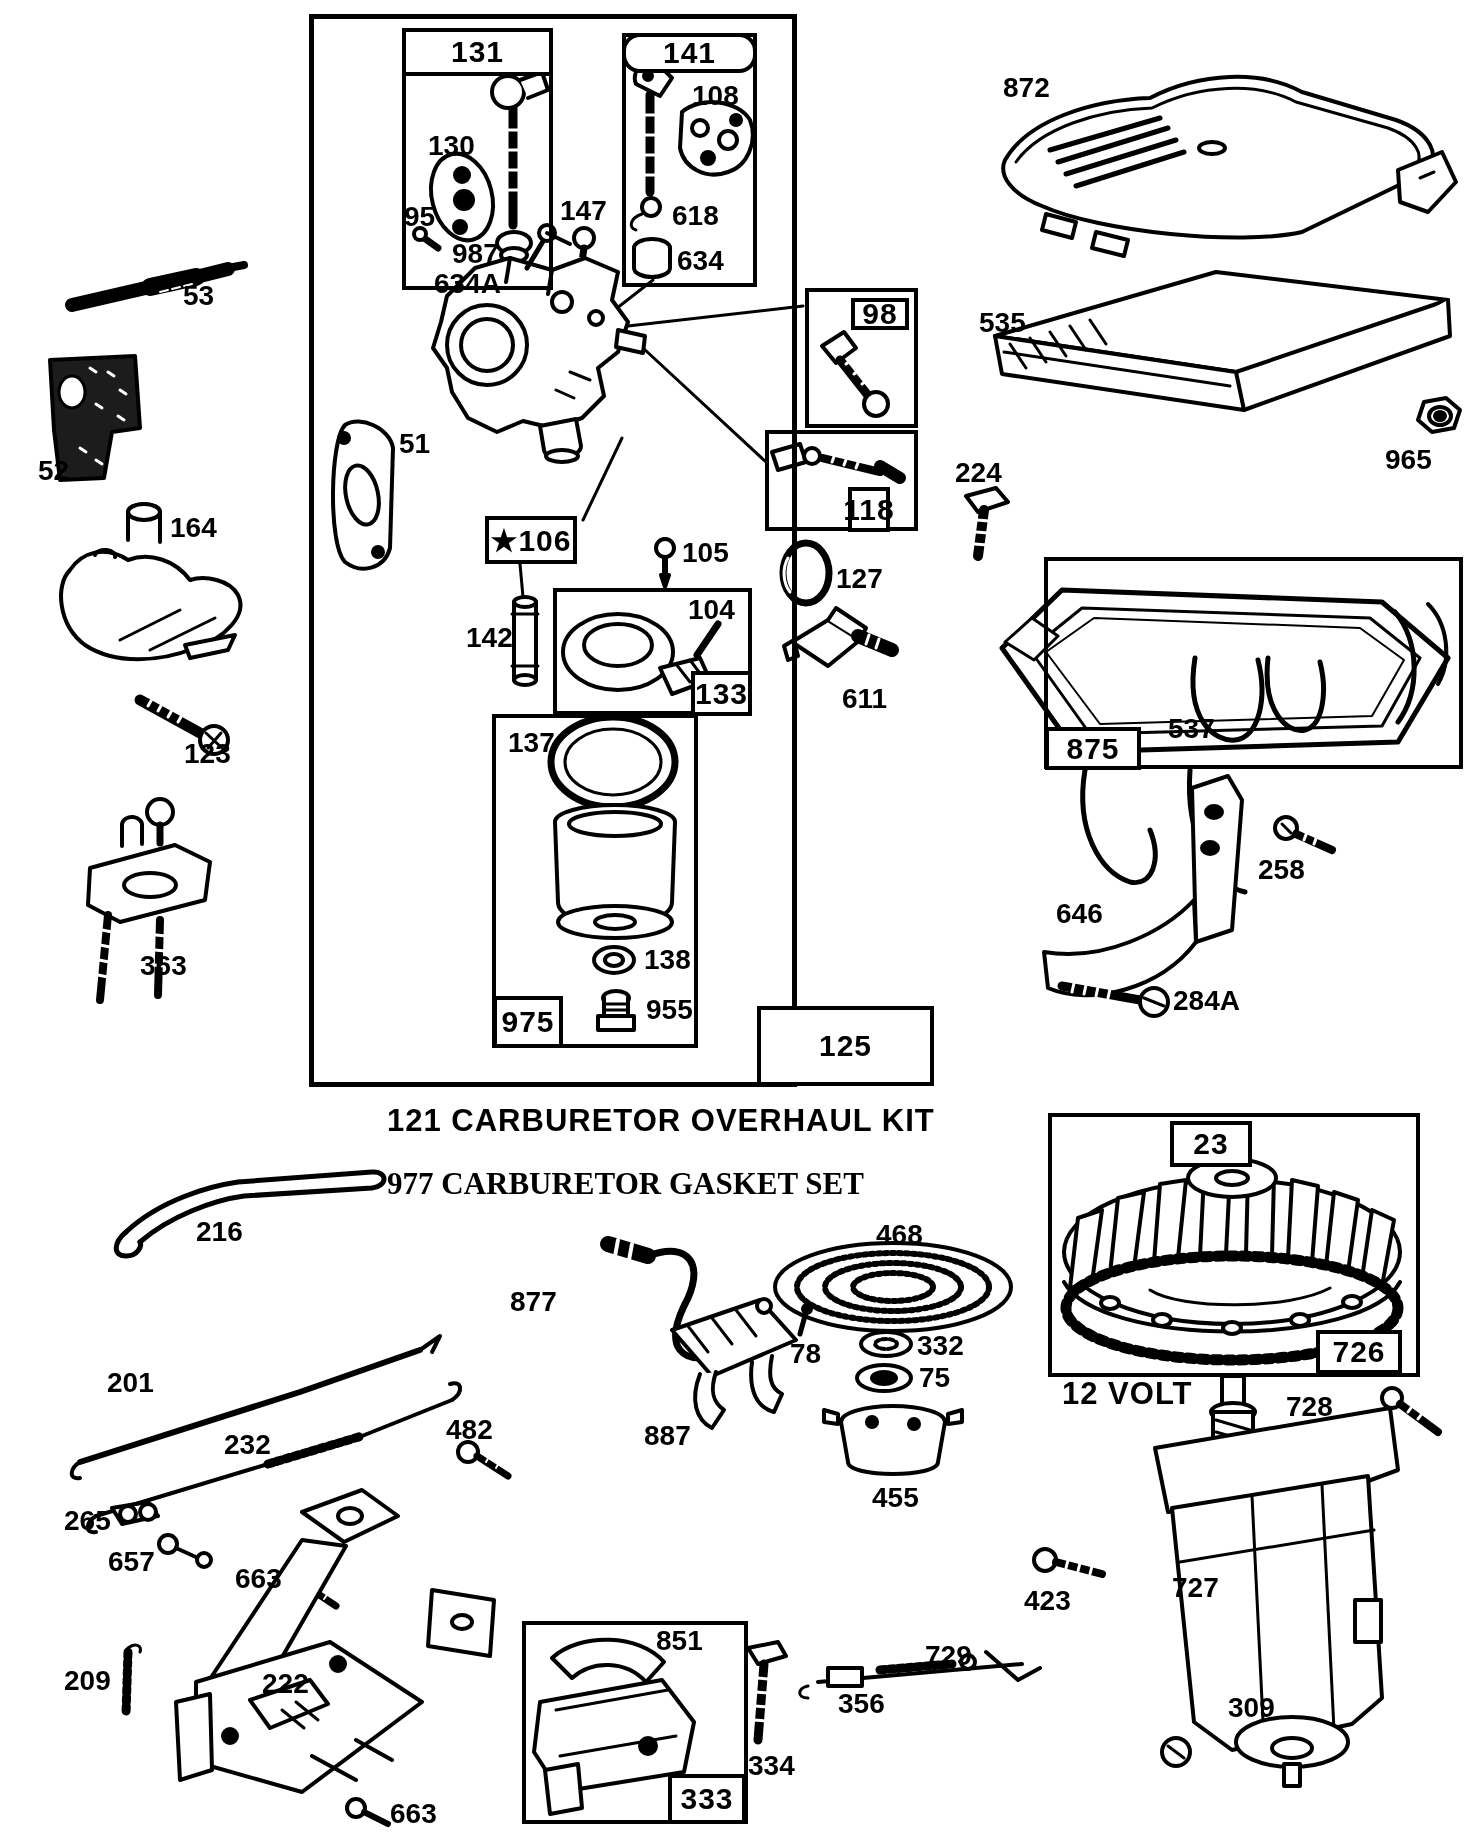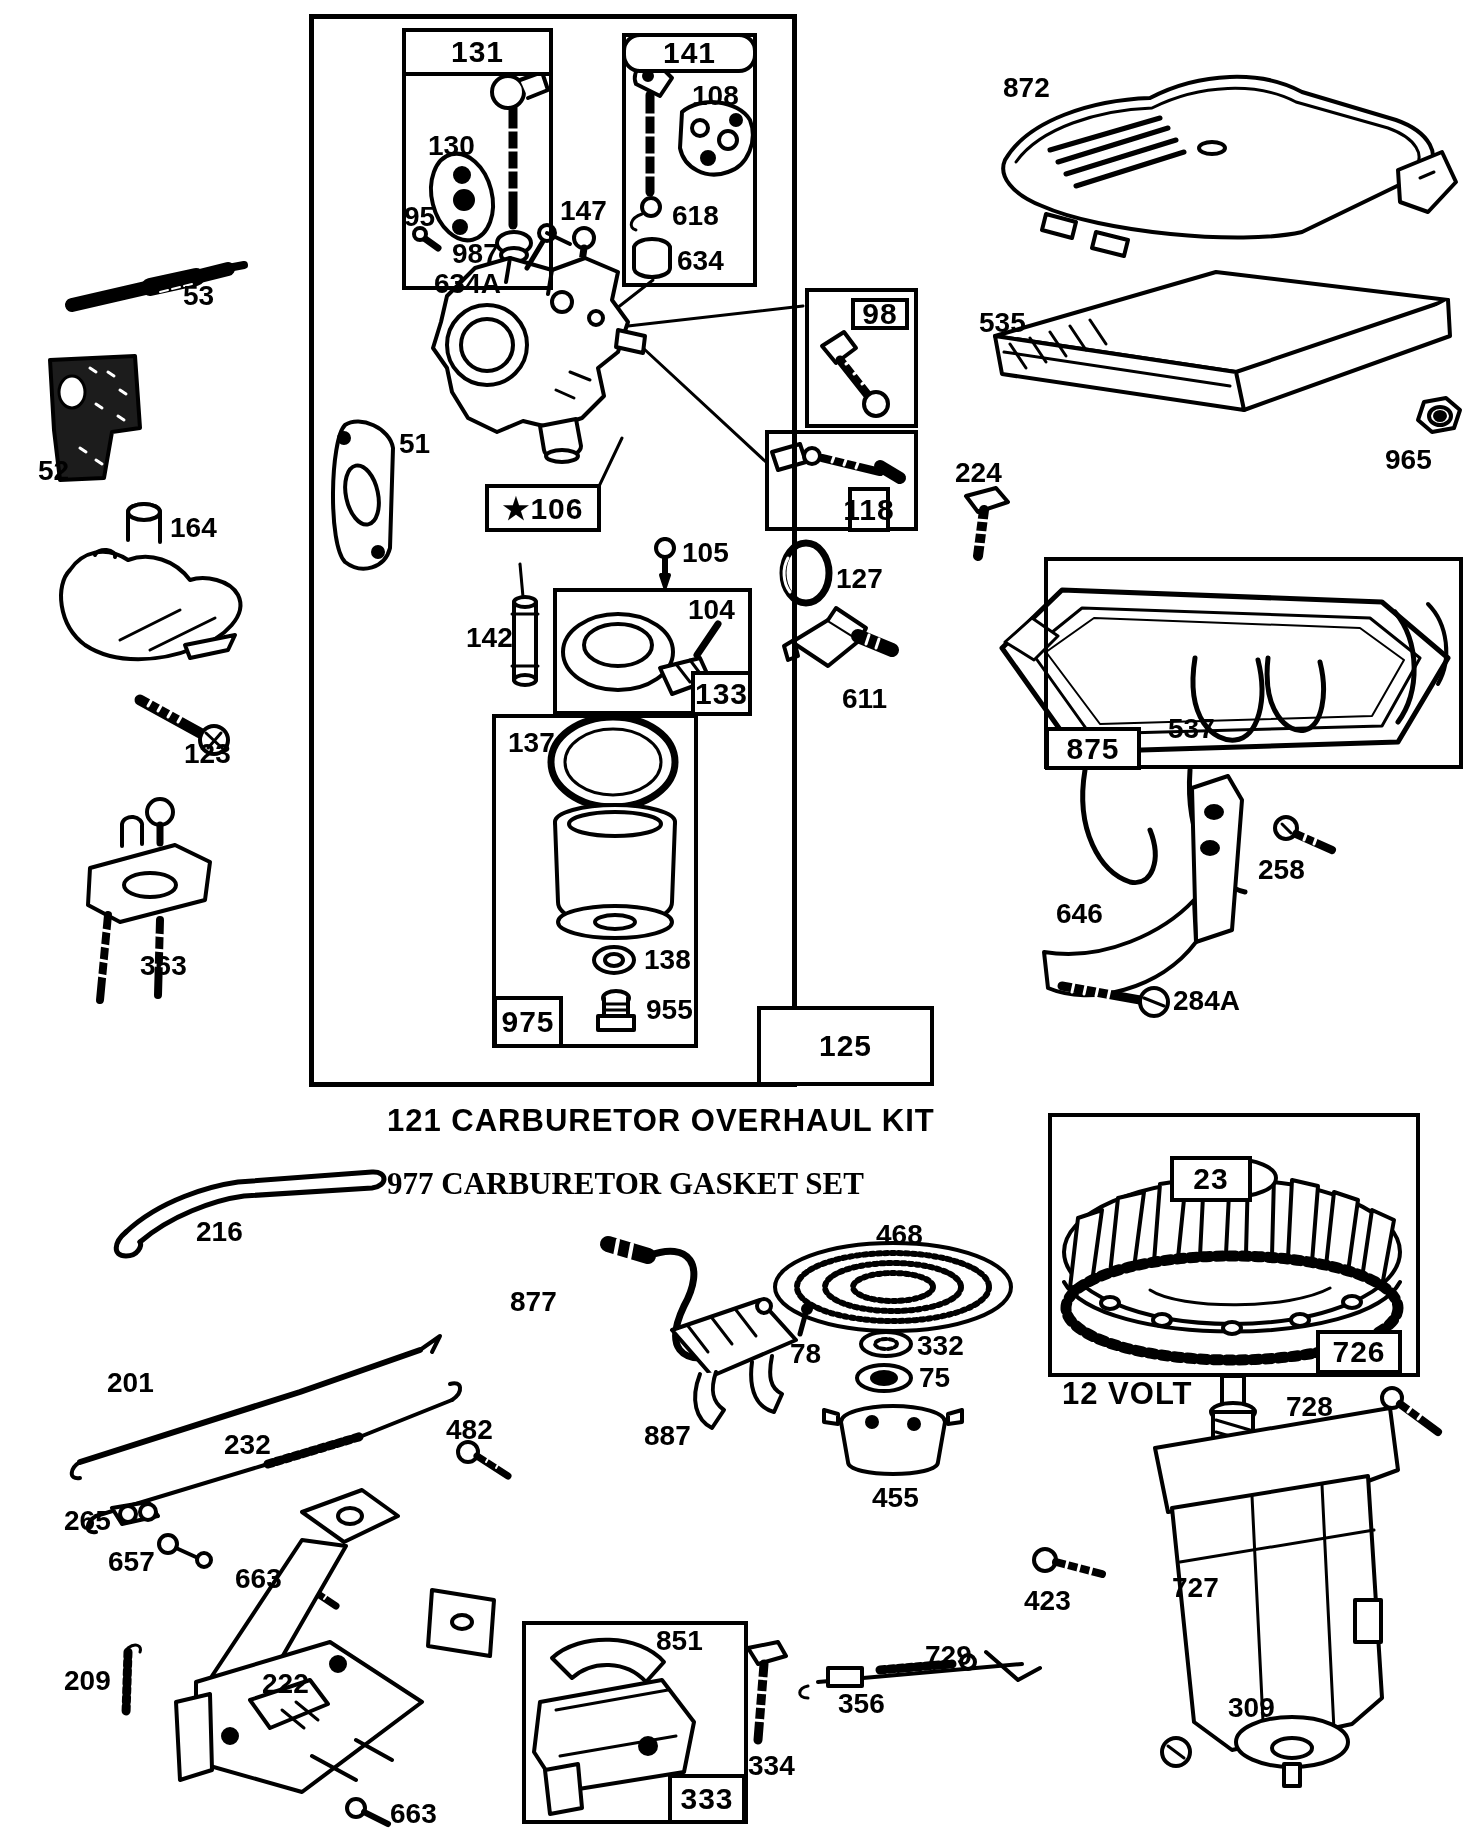--- a/index.html
+++ b/index.html
@@ -473,33 +473,33 @@
       </div>
       <div class="bxlabel" style="left: 622px; top: 33px; width: 135px; height: 40px; border-radius: 18px;">
         <span>141</span>
       </div>
       <div class="bxlabel" style="left: 851px; top: 298px; width: 58px; height: 32px;">
         <span>98</span>
       </div>
       <div class="bxlabel" style="left: 848px; top: 487px; width: 42px; height: 45px;">
         <span>118</span>
       </div>
-      <div class="bxlabel" style="left: 485px; top: 484px; width: 116px; height: 48px;">
+      <div class="bxlabel" style="left: 485px; top: 516px; width: 92px; height: 48px;">
         <span>★106</span>
       </div>
       <div class="bxlabel" style="left: 691px; top: 671px; width: 61px; height: 45px;">
         <span>133</span>
       </div>
       <div class="bxlabel" style="left: 493px; top: 996px; width: 70px; height: 52px;">
         <span>975</span>
       </div>
       <div class="bxlabel" style="left: 757px; top: 1006px; width: 177px; height: 80px;">
         <span>125</span>
       </div>
-      <div class="bxlabel" style="left: 1170px; top: 1121px; width: 82px; height: 46px; margin-top: 35px;">
+      <div class="bxlabel" style="left: 1170px; top: 1121px; width: 82px; height: 46px;">
         <span>23</span>
       </div>
       <div class="bxlabel" style="left: 1045px; top: 727px; width: 96px; height: 43px;">
         <span>875</span>
       </div>
       <div class="bxlabel" style="left: 1316px; top: 1330px; width: 86px; height: 44px;">
         <span>726</span>
       </div>
       <div class="bxlabel" style="left: 668px; top: 1774px; width: 78px; height: 50px;">
         <span>333</span>

